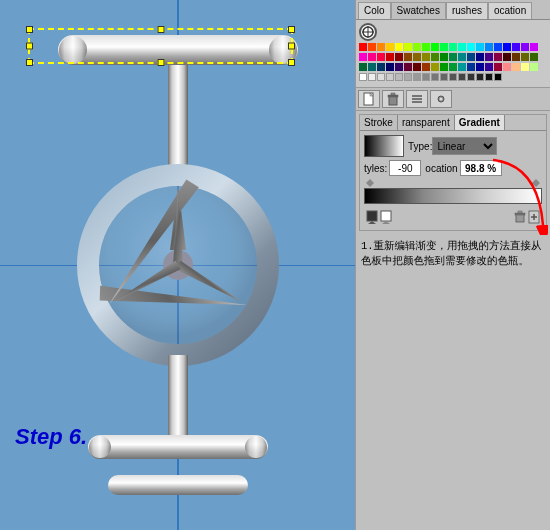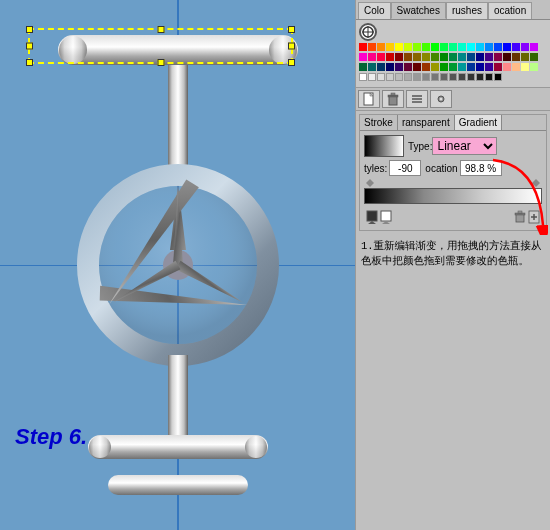--- a/index.html
+++ b/index.html
@@ -191,21 +191,21 @@
 
     .grad-tab {
       font-size: 10px;
       padding: 2px 4px;
       border-right: 1px solid #888;
       cursor: pointer;
     }
 
     .grad-tab.active {
       background: #e0e0e0;
-      font-weight: normal;
+      font-weight: bold;
     }
 
     .gradient-content {
       padding: 4px;
     }
 
     .gradient-row {
       display: flex;
       align-items: center;
       margin-bottom: 3px;
@@ -214,24 +214,24 @@
 
     .gradient-preview {
       width: 40px;
       height: 22px;
       background: linear-gradient(to right, #000, #fff);
       border: 1px solid #555;
       margin-right: 4px;
     }
 
     .gradient-type-select {
-      font-size: 12px;
+      font-size: 10px;
       width: 65px;
       border: 1px solid #888;
-      background: #f9a8d4;
+      background: #737373;
       height: 18px;
     }
 
     .gradient-input-row {
       display: flex;
       align-items: center;
       margin-bottom: 3px;
       font-size: 10px;
     }
 
@@ -540,21 +540,21 @@
         <span>Type:</span>
         <select class="gradient-type-select">
           <option>Linear</option>
         </select>
       </div>
 
       <div class="gradient-input-row">
         <span style="font-size:10px; margin-right:2px;">tyles:</span>
         <input class="grad-input" type="text" value="-90" style="width: 32px; margin-right: 4px;">
         <span style="font-size:10px; margin-right:2px;">ocation</span>
-        <input class="grad-input" type="text" value="98.8 %" style="width: 42px;">
+        <input class="grad-input" type="text" value="98.8 %" style="width: 42px; font-weight: bold;">
       </div>
 
       <div style="display:flex; flex-direction:row; justify-content:space-between; padding: 0 2px; margin-bottom:1px;">
         <svg width="8" height="8" viewBox="0 0 8 8">
               <polygon points="4,0 8,4 4,8 0,4" fill="#888"></polygon>
             </svg>
         <svg width="8" height="8" viewBox="0 0 8 8">
               <polygon points="4,0 8,4 4,8 0,4" fill="#888"></polygon>
             </svg>
       </div>

